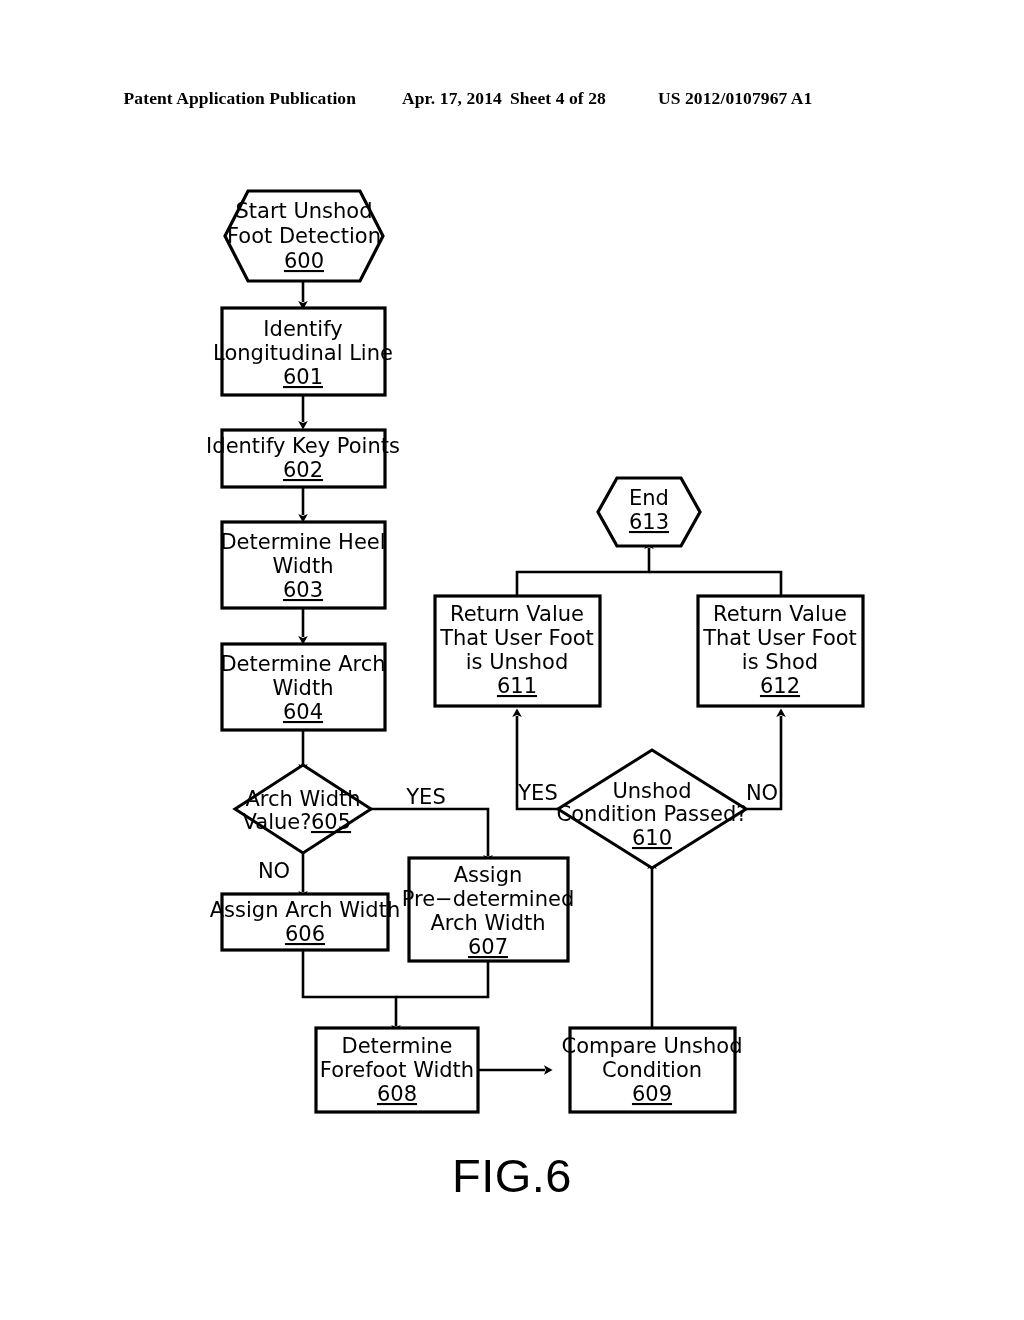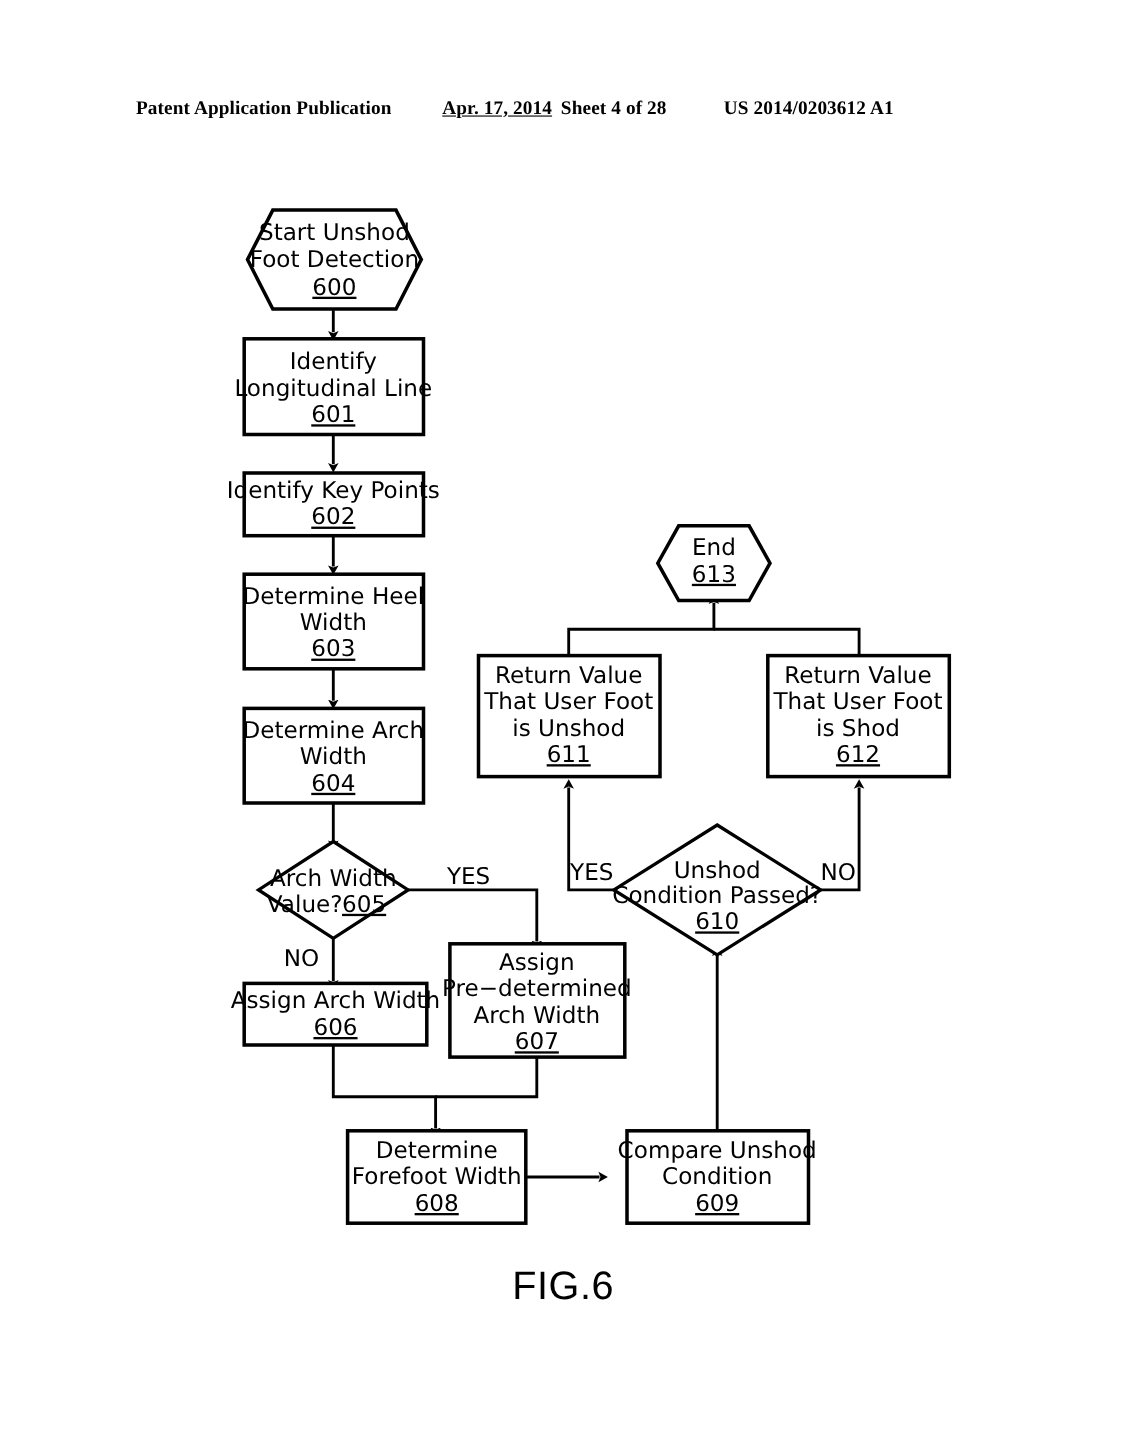--- a/index.html
+++ b/index.html
@@ -23,32 +23,32 @@
     justify-content: center;
     align-items: flex-end;
     font-family: "Liberation Serif", serif;
     font-weight: bold;
     font-size: 17.5px;
     color: #000;
     letter-spacing: 0.1px;
     white-space: nowrap;
   }
   .page-header .hdr-pub { margin-right: 46px; }
-  .page-header .hdr-date { margin-right: 8px; text-decoration: underline; }
+  .page-header .hdr-date { margin-right: 8px; }
   .page-header .hdr-sheet { margin-right: 52px; }
   .page-header .hdr-patno { }
 
   .fig-caption {
     position: absolute;
     left: 0;
     top: 1148px;
     width: 1024px;
     text-align: center;
     font-family: "Liberation Sans", sans-serif;
-    font-size: 36px;
+    font-size: 47px;
     letter-spacing: 0.5px;
     color: #000;
   }
 
   svg.flow {
     position: absolute;
     left: 0;
     top: 0;
     width: 1024px;
     height: 1320px;
@@ -93,21 +93,21 @@
     text-decoration: underline;
   }
 </style>
 </head>
 <body>
 
 <div class="page-header">
   <span class="hdr-pub">Patent Application Publication</span>
   <span class="hdr-date">Apr. 17, 2014</span>
   <span class="hdr-sheet">Sheet 4 of 28</span>
-  <span class="hdr-patno">US 2014/0203612 A1</span>
+  <span class="hdr-patno">US 2012/0107967 A1</span>
 </div>
 
 <svg class="flow" viewBox="0 0 1024 1320">
   <defs>
     <marker id="arrowhead" markerWidth="9" markerHeight="11" refX="1.0" refY="5.2" orient="auto" markerUnits="userSpaceOnUse">
       <path d="M0,0.4 L8.6,5.2 L0,10 L1.9,5.2 Z" fill="#000000"></path>
     </marker>
   </defs>
 
   <g>

